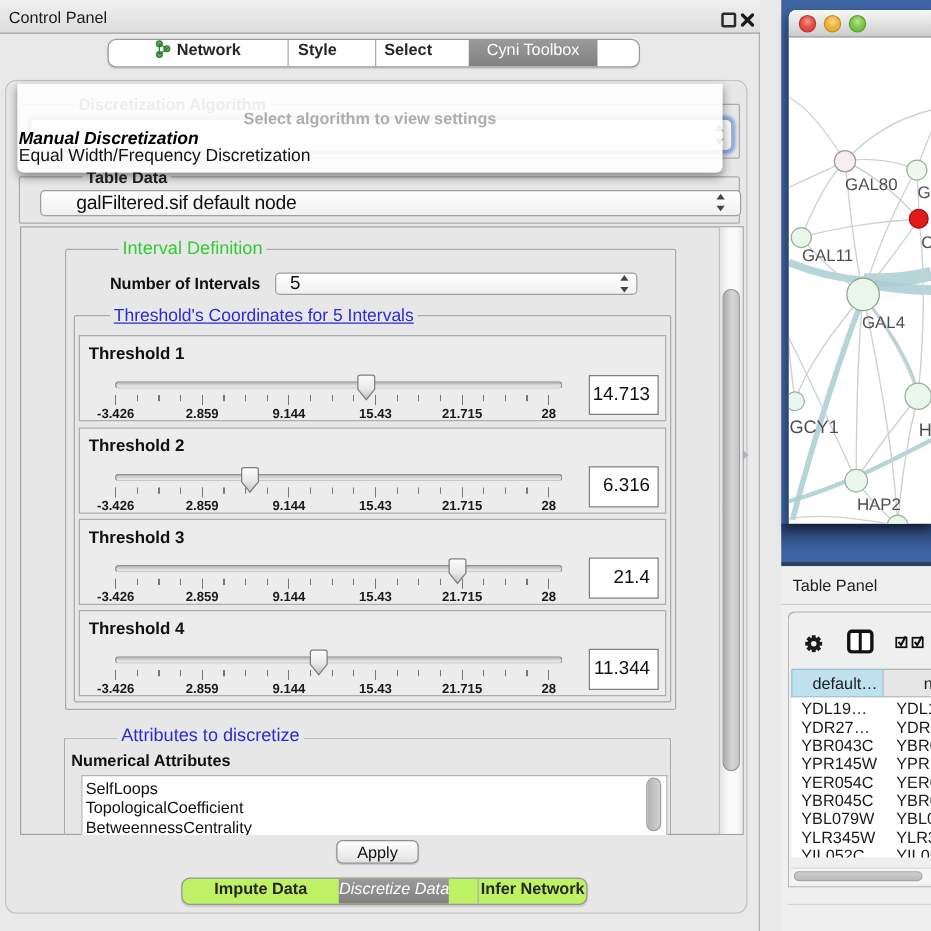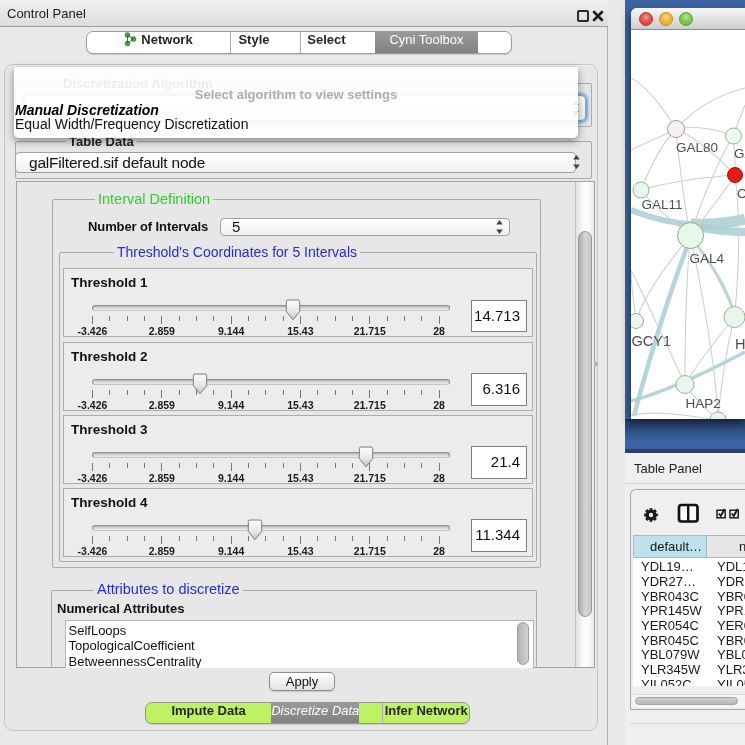--- a/index.html
+++ b/index.html
@@ -50,21 +50,21 @@
 <div class="grp" style="left:15px;top:83px;width:577px;height:44px;"></div>
 <div class="gtitle" style="left:22px;top:77px;font-weight:bold;color:#4A4A4A;">Discretization Algorithm</div>
 <div class="combo" style="left:24px;top:95px;width:562px;height:26px;border-radius:5px;border-color:#8AA5C4;box-shadow:0 0 3px 2px rgba(95,145,215,0.85);"></div>
 <svg class="arr" style="left:571px;top:99px;" height="18" viewBox="0 0 9 18">
     <path d="M4.5 1 L8 6 L1 6 Z" fill="#555"></path>
     <path d="M4.5 17 L8 12 L1 12 Z" fill="#555"></path>
   </svg>
 
 <div class="grp" style="left:15px;top:141px;width:577px;height:37.5px;"></div>
 <div class="gtitle" style="left:28px;top:135px;font-weight:bold;color:#222;">Table Data</div>
-<div class="combo" style="left:15px;top:152px;width:561px;height:21px;line-height:19.5px;padding-left:13px;font-size:15.5px;letter-spacing:-0.2px;">galFiltered.sif default node</div>
+<div class="combo" style="left:32px;top:152px;width:561px;height:21px;line-height:19.5px;padding-left:28px;font-size:15.5px;letter-spacing:-0.2px;">galFiltered.sif default node</div>
 <svg class="arr" style="left:572px;top:154px;" height="16" viewBox="0 0 9 16">
     <path d="M4.5 1 L7.8 5.5 L1.2 5.5 Z" fill="#444"></path>
     <path d="M4.5 15 L7.8 10.5 L1.2 10.5 Z" fill="#444"></path>
   </svg>
 
 <div class="abs" style="left:16px;top:181px;width:579px;height:487px;border:1px solid #A2A2A2;background:#E7E7E7;"></div>
 
 <div class="abs" style="left:575px;top:182px;width:19px;height:485px;background:linear-gradient(90deg,#E3E3E3,#FBFBFB 40%,#FBFBFB 70%,#E9E9E9);border-left:1px solid #C2C2C2;"></div>
 <div class="abs" style="left:577.5px;top:231px;width:14px;height:386px;border-radius:7px;background:linear-gradient(90deg,#ABABAB,#D6D6D6 55%,#C6C6C6);border:1px solid #9A9A9A;"></div>
 
@@ -72,21 +72,21 @@
 <div class="gtitle" style="left:57px;top:192.5px;color:#31CC31;font-size:14.5px;text-align:center;">Interval Definition</div>
 
 <div class="abs" style="left:88px;top:219px;font-size:13px;font-weight:bold;color:#111;letter-spacing:-0.1px;">Number of Intervals</div>
 <div class="combo" style="left:220px;top:218px;width:290px;height:18px;line-height:16.5px;padding-left:11px;font-size:15px;">5</div>
 <svg class="arr" style="left:495px;top:219px;" height="16" viewBox="0 0 9 16">
     <path d="M4.5 1 L7.8 5.5 L1.2 5.5 Z" fill="#444"></path>
     <path d="M4.5 15 L7.8 10.5 L1.2 10.5 Z" fill="#444"></path>
   </svg>
 
 <div class="grp" style="left:59px;top:252px;width:478px;height:310px;"></div>
-<div class="gtitle" style="left:76px;top:245.5px;color:#2A2AD4;font-size:14px;">Threshold's Coordinates for 5 Intervals</div>
+<div class="gtitle" style="left:50px;top:245.5px;color:#2A2AD4;font-size:14px;text-decoration:underline;">Threshold's Coordinates for 5 Intervals</div>
 
 <div class="tpanel" style="left:63px;top:268px;">
   <div class="ttitle">Threshold 1</div>
   <div class="groove"></div>
   <div class="tickmin"></div>
     <div class="tickmaj"></div>
   <div class="slbl" style="left:28.5px;">-3.426</div>
   <div class="slbl" style="left:97.8px;">2.859</div>
   <div class="slbl" style="left:167.1px;">9.144</div>
   <div class="slbl" style="left:236.4px;">15.43</div>

